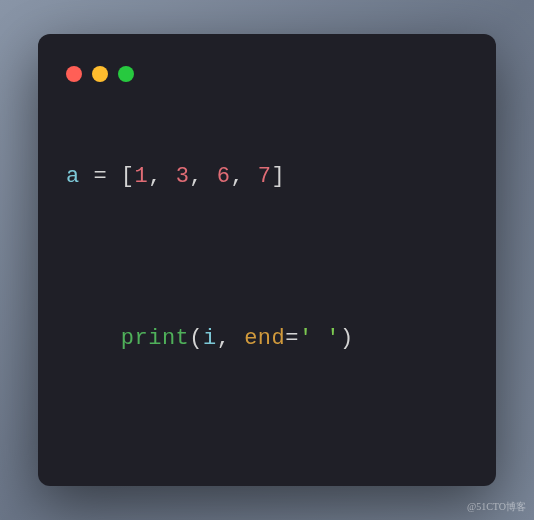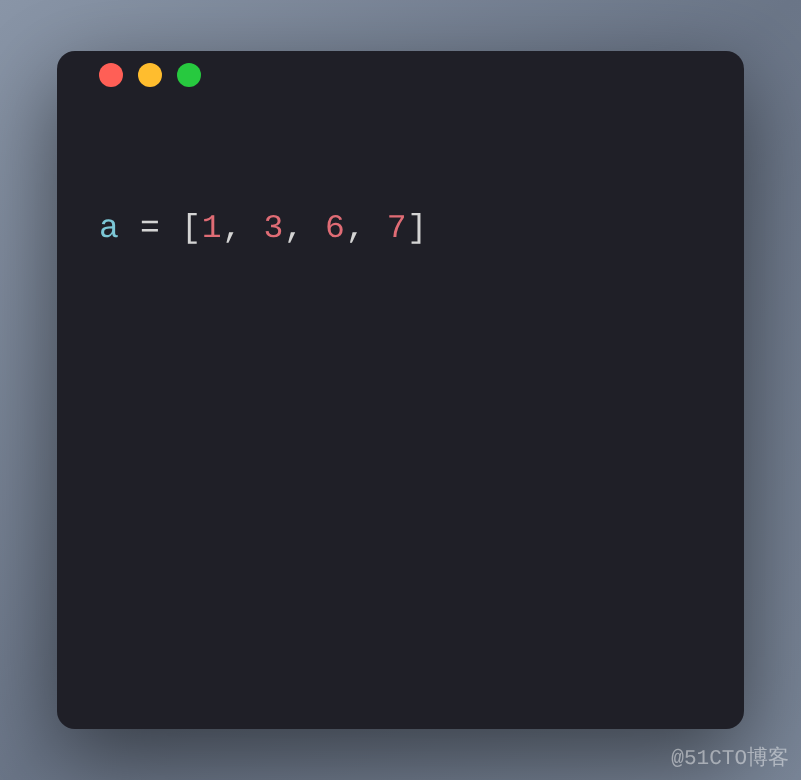--- a/index.html
+++ b/index.html
@@ -12,21 +12,21 @@
     justify-content: center;
     font-family: "Menlo", "Consolas", "Courier New", monospace;
     position: relative;
   }
   .window {
     width: 458px;
     height: 452px;
     background: #1f1f27;
     border-radius: 12px;
     box-shadow: 0 20px 60px rgba(0,0,0,0.5);
-    padding: 8px 28px;
+    padding: 32px 28px;
     position: relative;
   }
   .traffic-lights {
     display: flex;
     gap: 10px;
     margin-bottom: 34px;
   }
   .dot {
     width: 16px;
     height: 16px;
@@ -48,37 +48,38 @@
   .tok-num   { color: #e06c75; }   
   .tok-kw    { color: #e06c75; }   
   .tok-func  { color: #4fb05a; }   
   .tok-param { color: #d19a3c; }   
   .tok-str   { color: #7cc951; }
   .watermark {
     position: absolute;
     right: 8px;
     bottom: 6px;
     color: rgba(255,255,255,0.45);
-    font-size: 14px;
-    font-family: Liberation Mono, monospace;
+    font-size: 10px;
+    font-family: Liberation Serif, serif;
     margin-top: 32px;
   }
 </style>
 </head>
 <body>
 
 <div class="window">
   <div class="traffic-lights">
     <div class="dot dot-red"></div>
     <div class="dot dot-yellow"></div>
     <div class="dot dot-green"></div>
   </div>
 
   <div class="code">
 <div><span class="tok-var">a</span><span class="tok-op"> = </span><span class="tok-punc">[</span><span class="tok-num">1</span><span class="tok-punc">, </span><span class="tok-num">3</span><span class="tok-punc">, </span><span class="tok-num">6</span><span class="tok-punc">, </span><span class="tok-num">7</span><span class="tok-punc">]</span></div>
 <div> </div>
+<div><span>    </span><span class="tok-func">print</span><span class="tok-punc">(</span><span class="tok-var">i</span><span class="tok-punc">, </span><span class="tok-param">end</span><span class="tok-op">=</span><span class="tok-str">' '</span><span class="tok-punc">)</span></div>
 <div> </div>
 
 
   </div>
 </div>
 
 <div class="watermark">@51CTO博客</div>
 
 </body></html>

